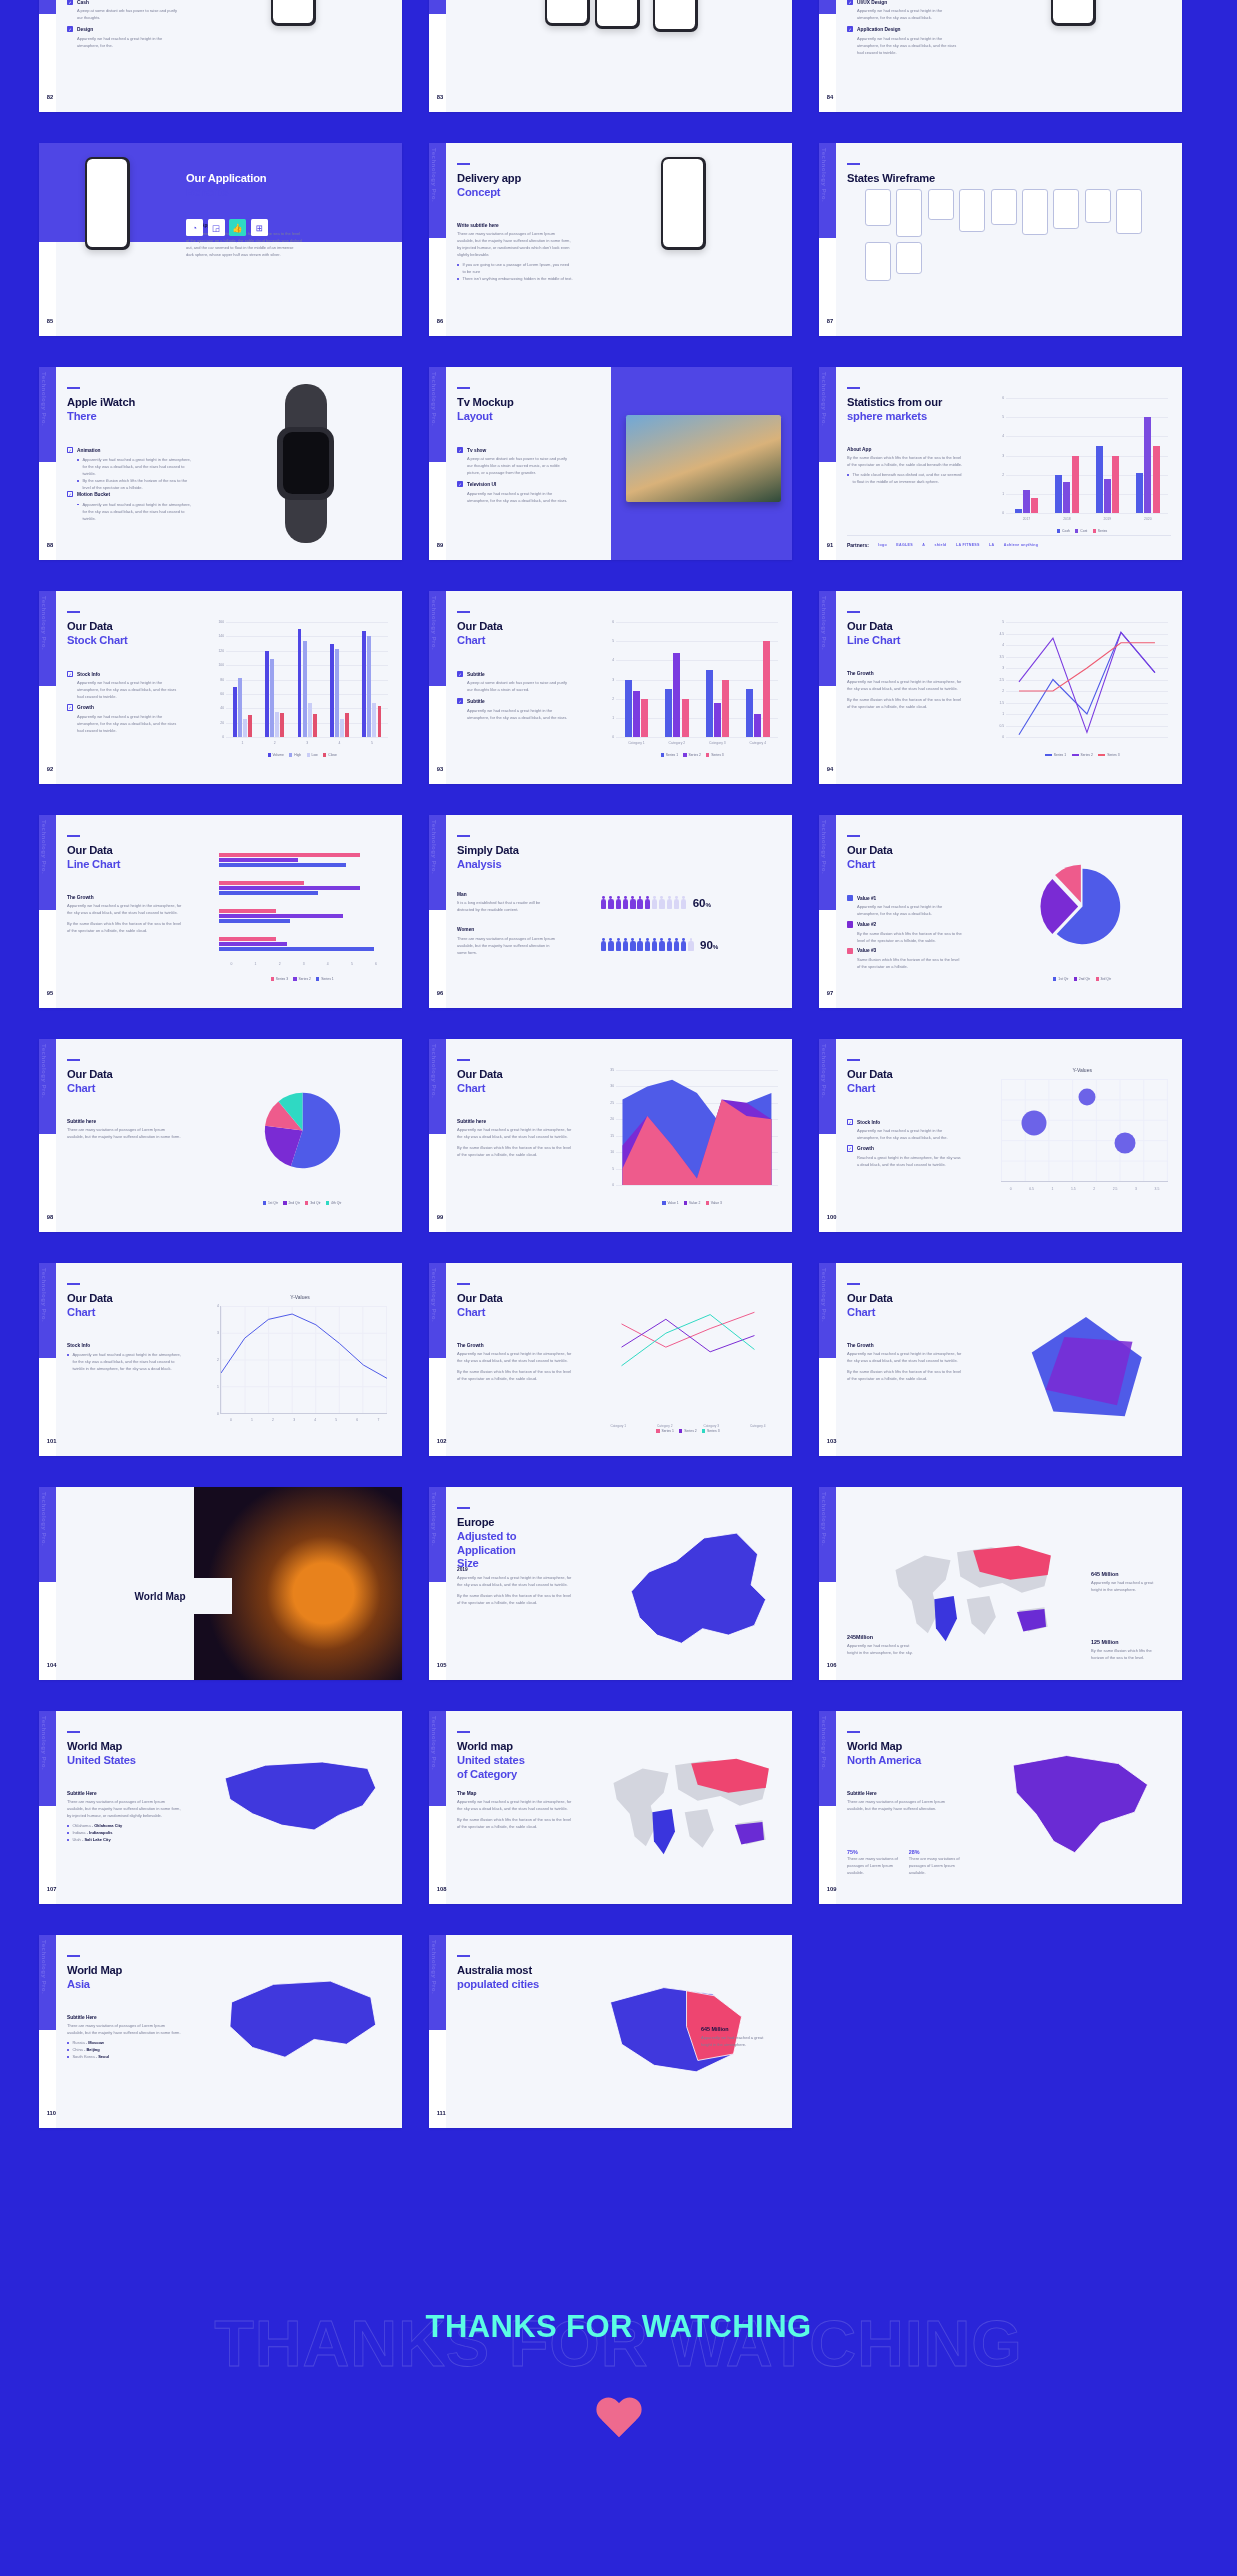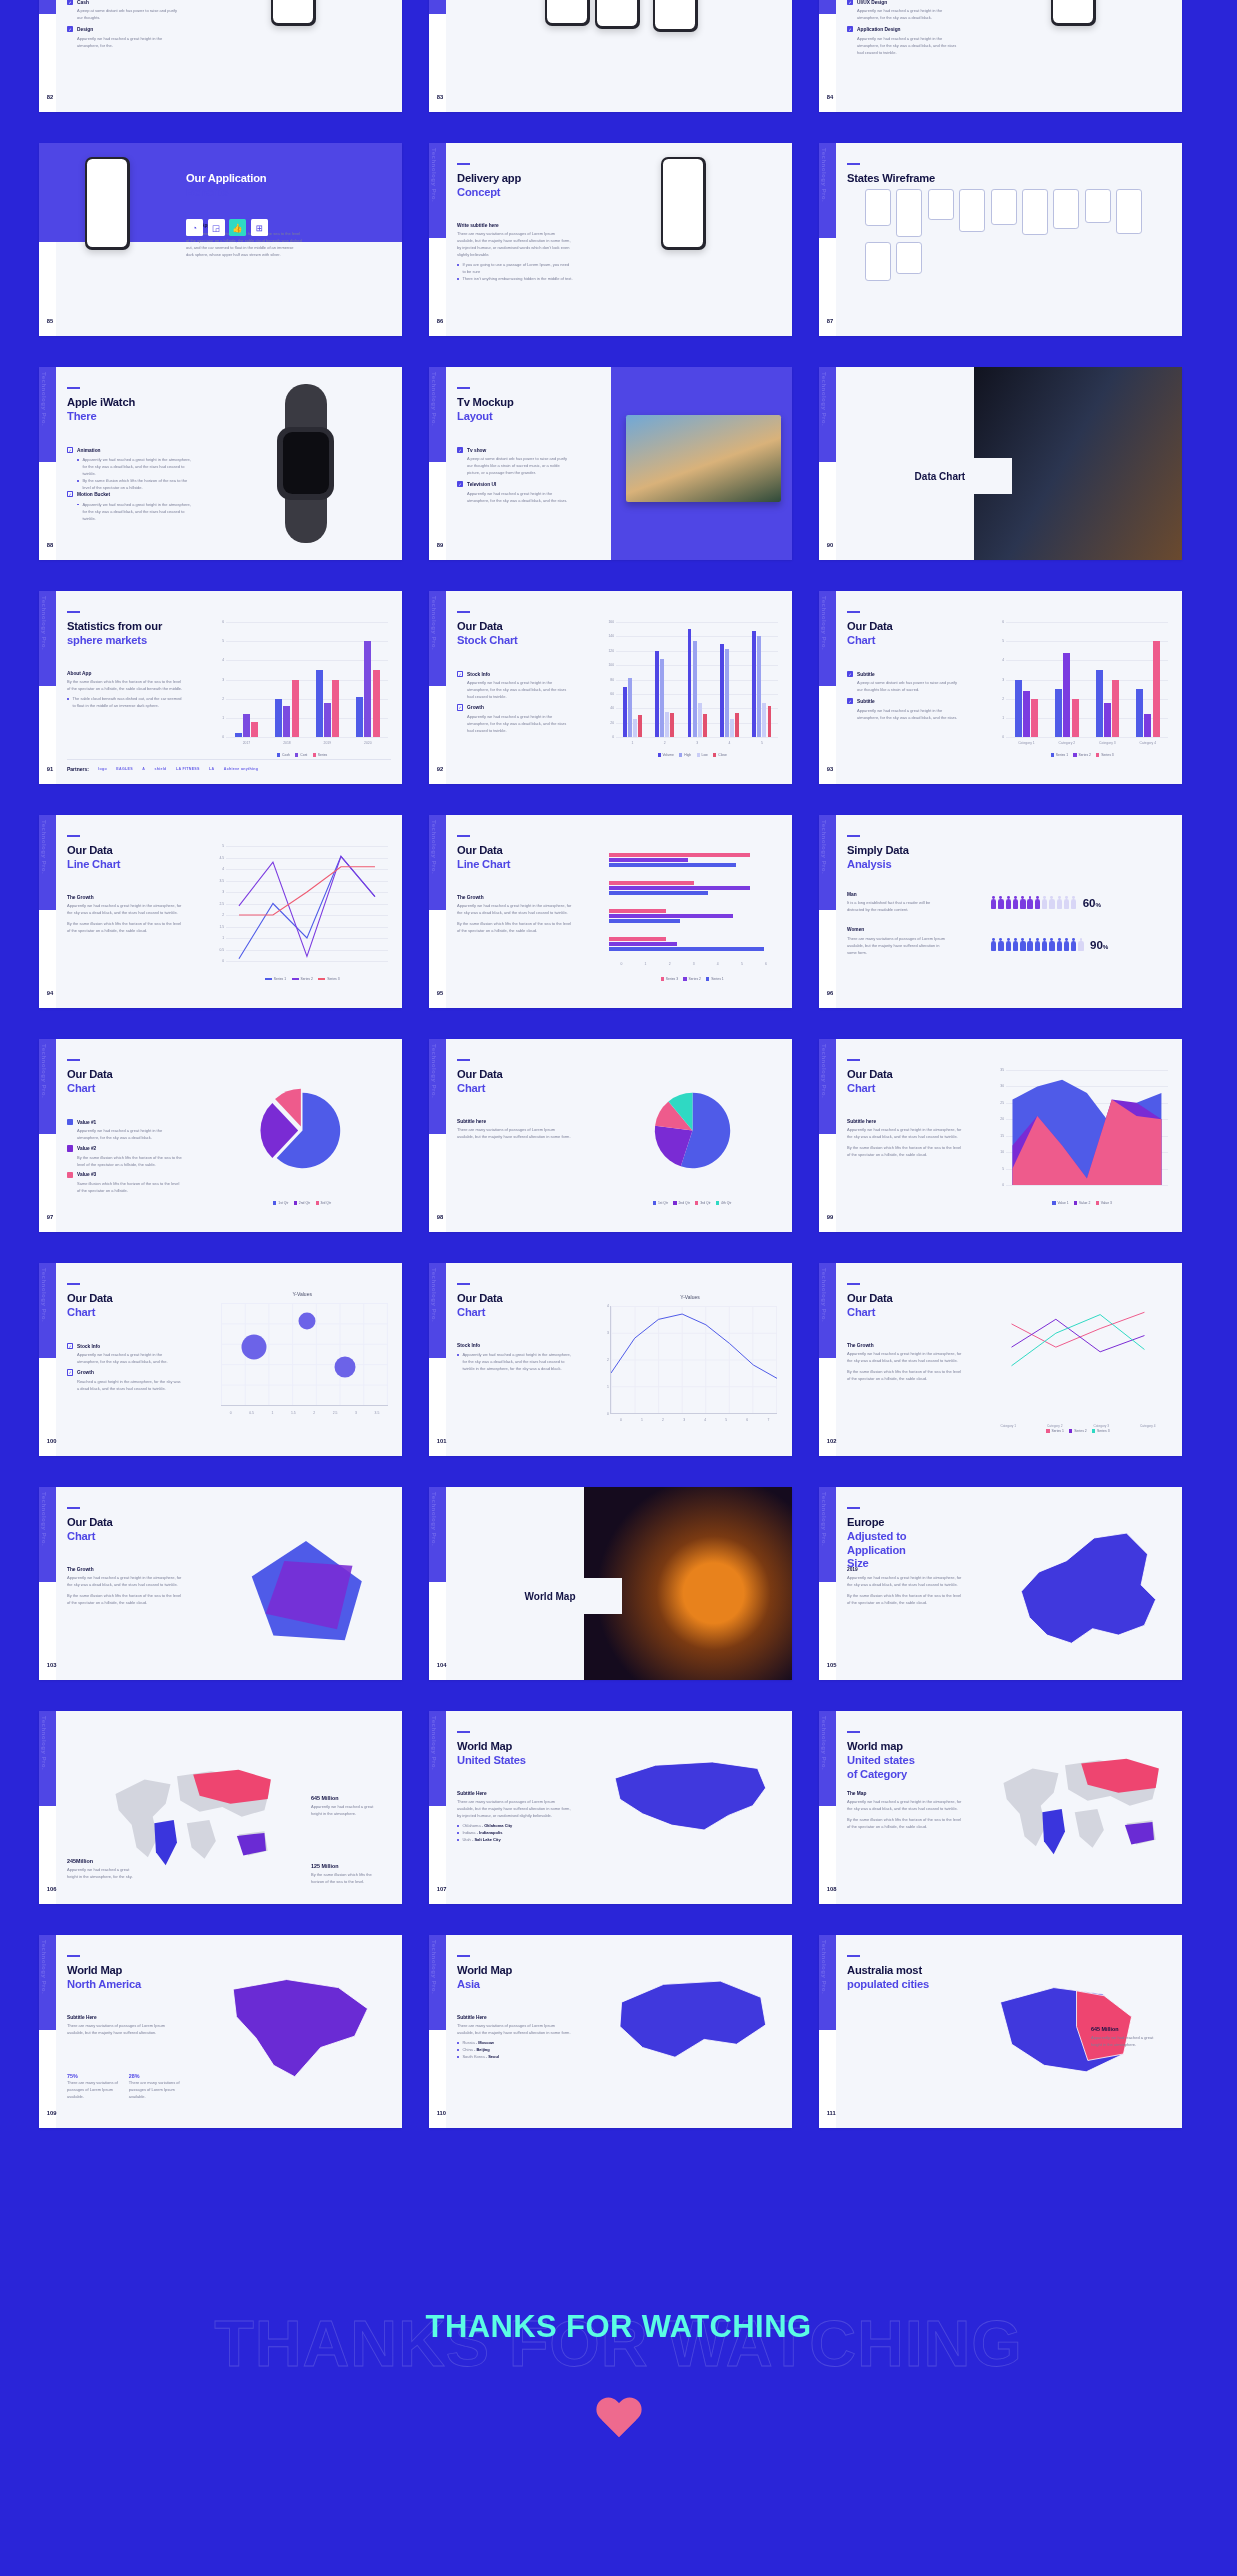--- a/index.html
+++ b/index.html
@@ -316,33 +316,20 @@
       </div>
       <div class="pagenum">89</div>
       <div style="position: absolute; left: 182px; top: 0px; width: 182px; height: 193px; background: rgb(79, 70, 229);"></div>
       <div style="position: absolute; left: 197px; top: 48px; width: 155px; height: 87px; background: linear-gradient(160deg, rgb(111, 168, 216), rgb(217, 178, 122) 55%, rgb(46, 74, 58)); border-radius: 2.3px; box-shadow: rgba(0, 0, 0, 0.25) 0px 3.1px 7.7px;"></div>
     </div>
     <div class="slide">
       <div class="rail">
         <div class="rail-text">Technology Pro.</div>
       </div>
       <div class="rail white"></div>
-      <div class="body"></div>
-      <div class="pagenum">90</div>
-      <div style="position: absolute; left: 155px; top: 0px; width: 209px; height: 193px; background: linear-gradient(120deg, rgb(17, 19, 31), rgb(43, 53, 80) 45%, rgb(107, 74, 46));"></div>
-      <div class="dots" style="left: 60px; top: 80px;"></div>
-      <div style="position: absolute; left: 77px; top: 91px; width: 116px; height: 36px; background: rgb(244, 246, 251); display: flex; align-items: center; padding-left: 18.6px;">
-        <div style="font-size: 10px; font-weight: 700; color: rgb(18, 18, 68);">Data Chart</div>
-      </div>
-    </div>
-    <div class="slide">
-      <div class="rail">
-        <div class="rail-text">Technology Pro.</div>
-      </div>
-      <div class="rail white"></div>
       <div class="body">
         <div class="dash"></div>
         <div class="title">Statistics from our<br><span class="accent">sphere markets</span></div>
         <div class="lblock">
           <div class="sub">About App</div>
           <div class="para">By the same illusion which lifts the horizon of the sea to the level of the spectator on a hillside, the sable cloud beneath the middle.</div>
           <ul class="bullets">
             <li>The sable cloud beneath was dished out, and the car seemed to float in the middle of an immense dark sphere.</li>
           </ul>
         </div>

